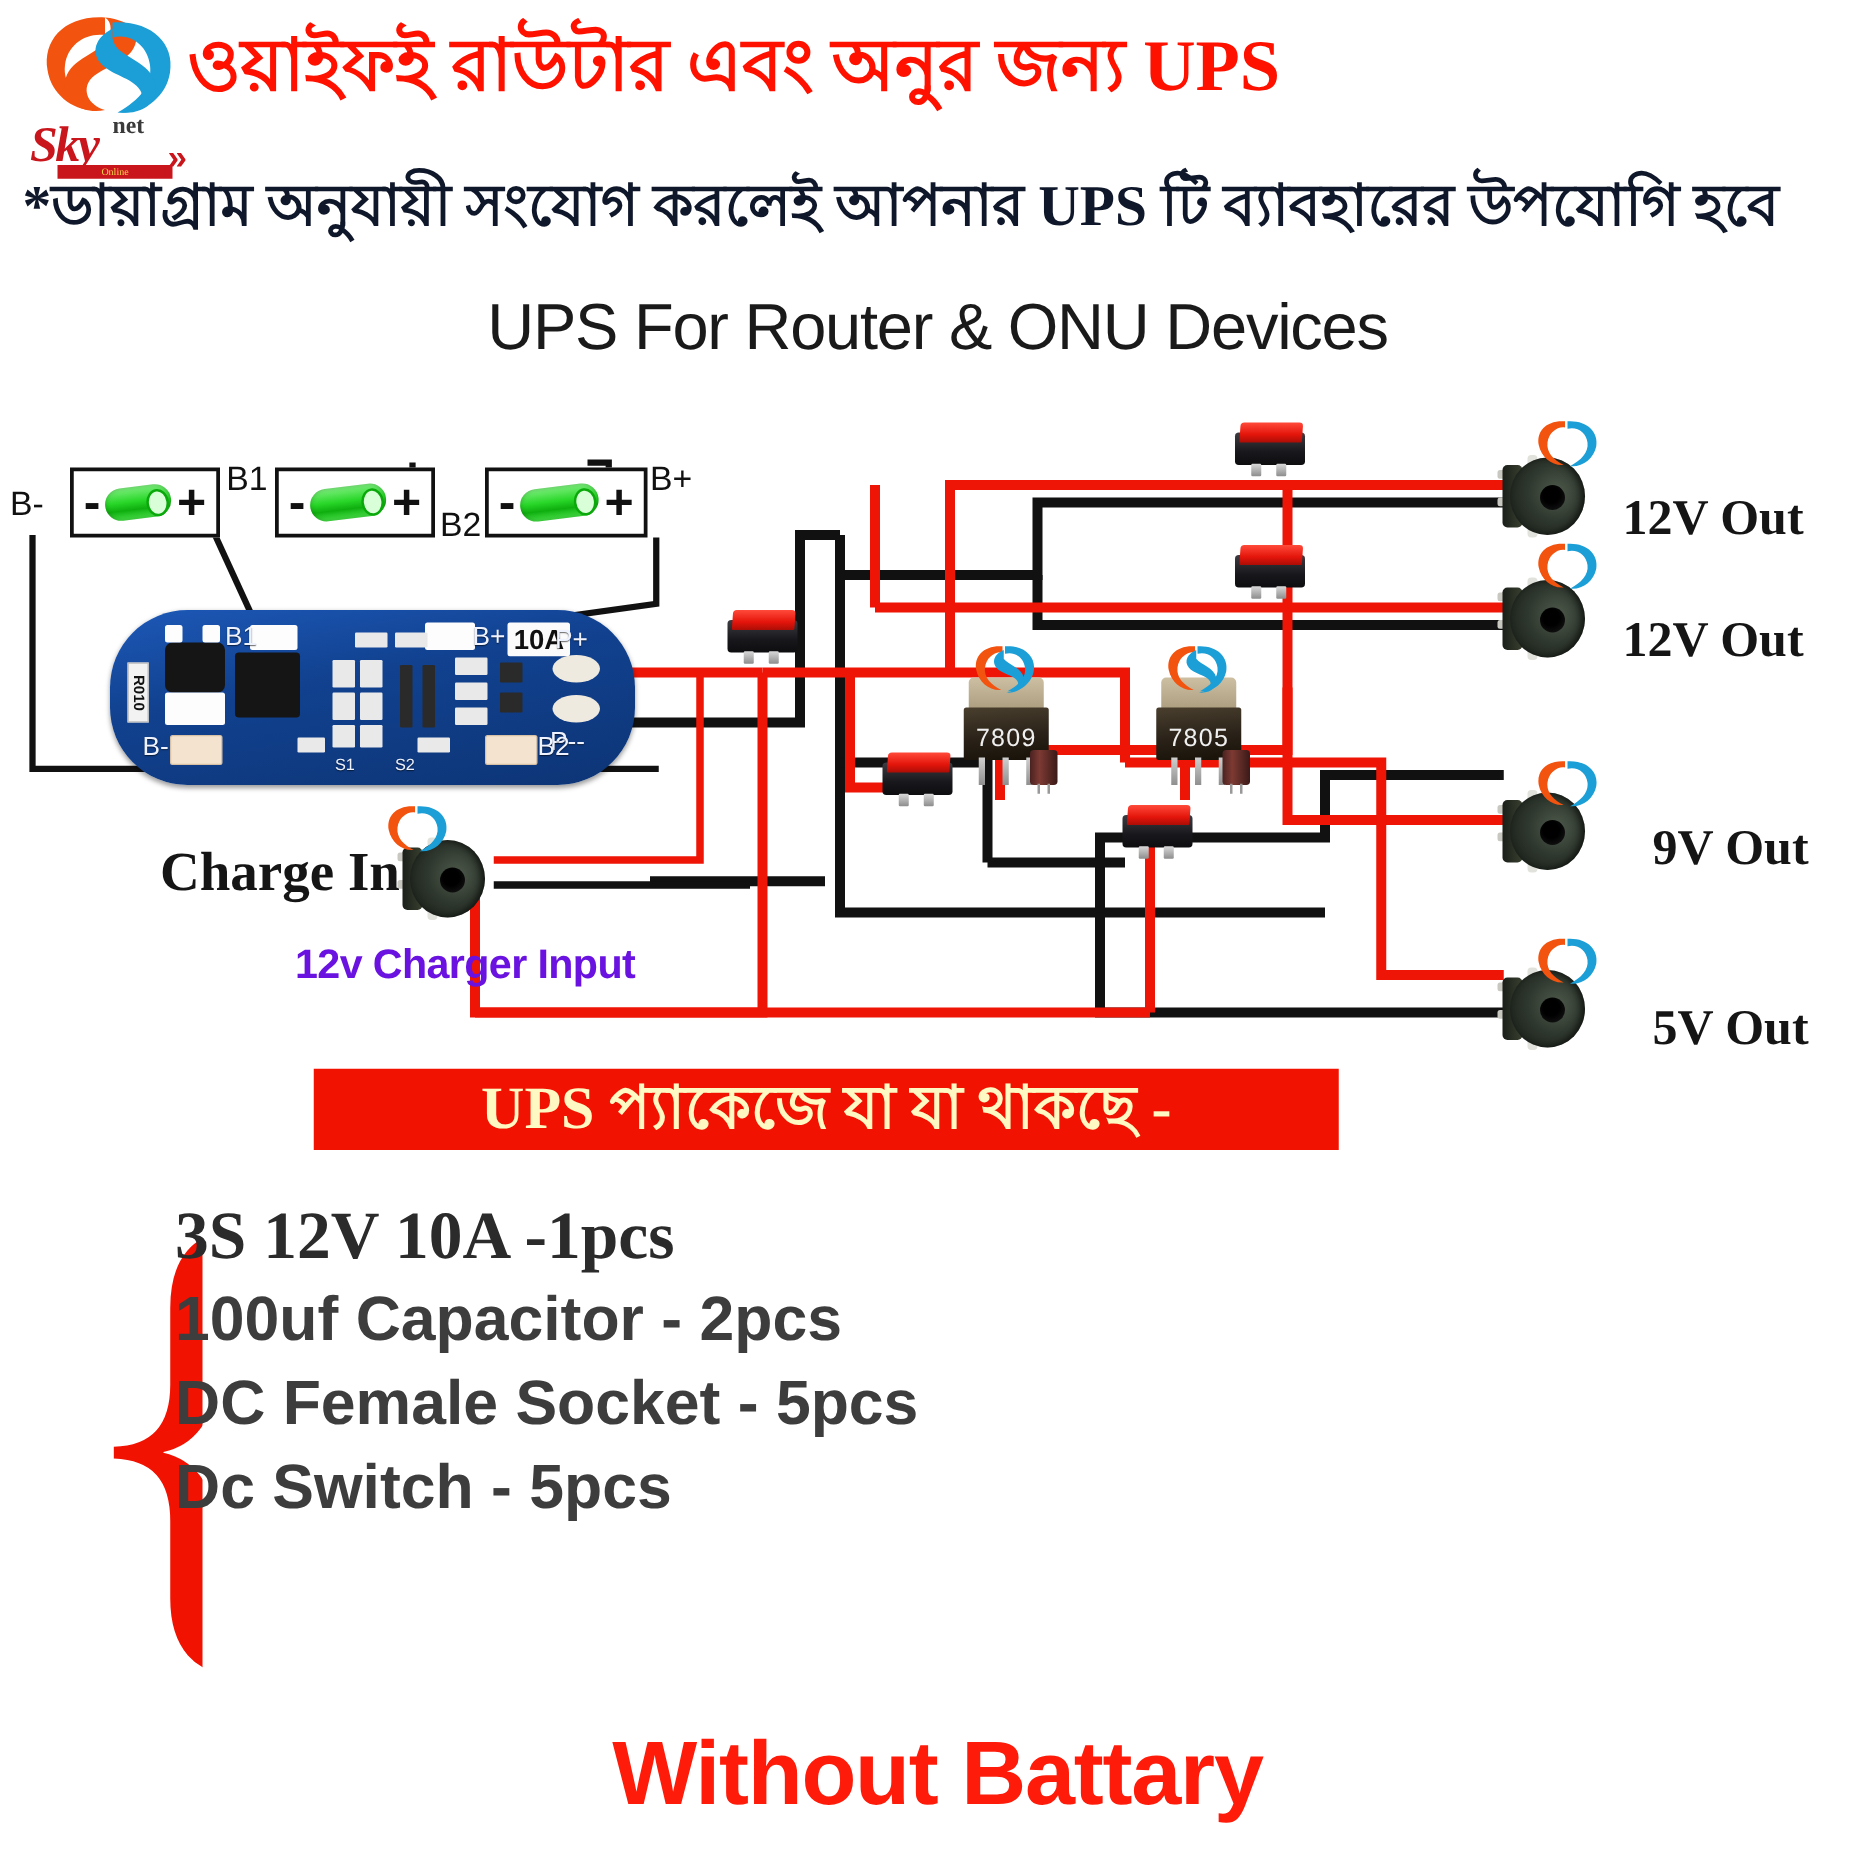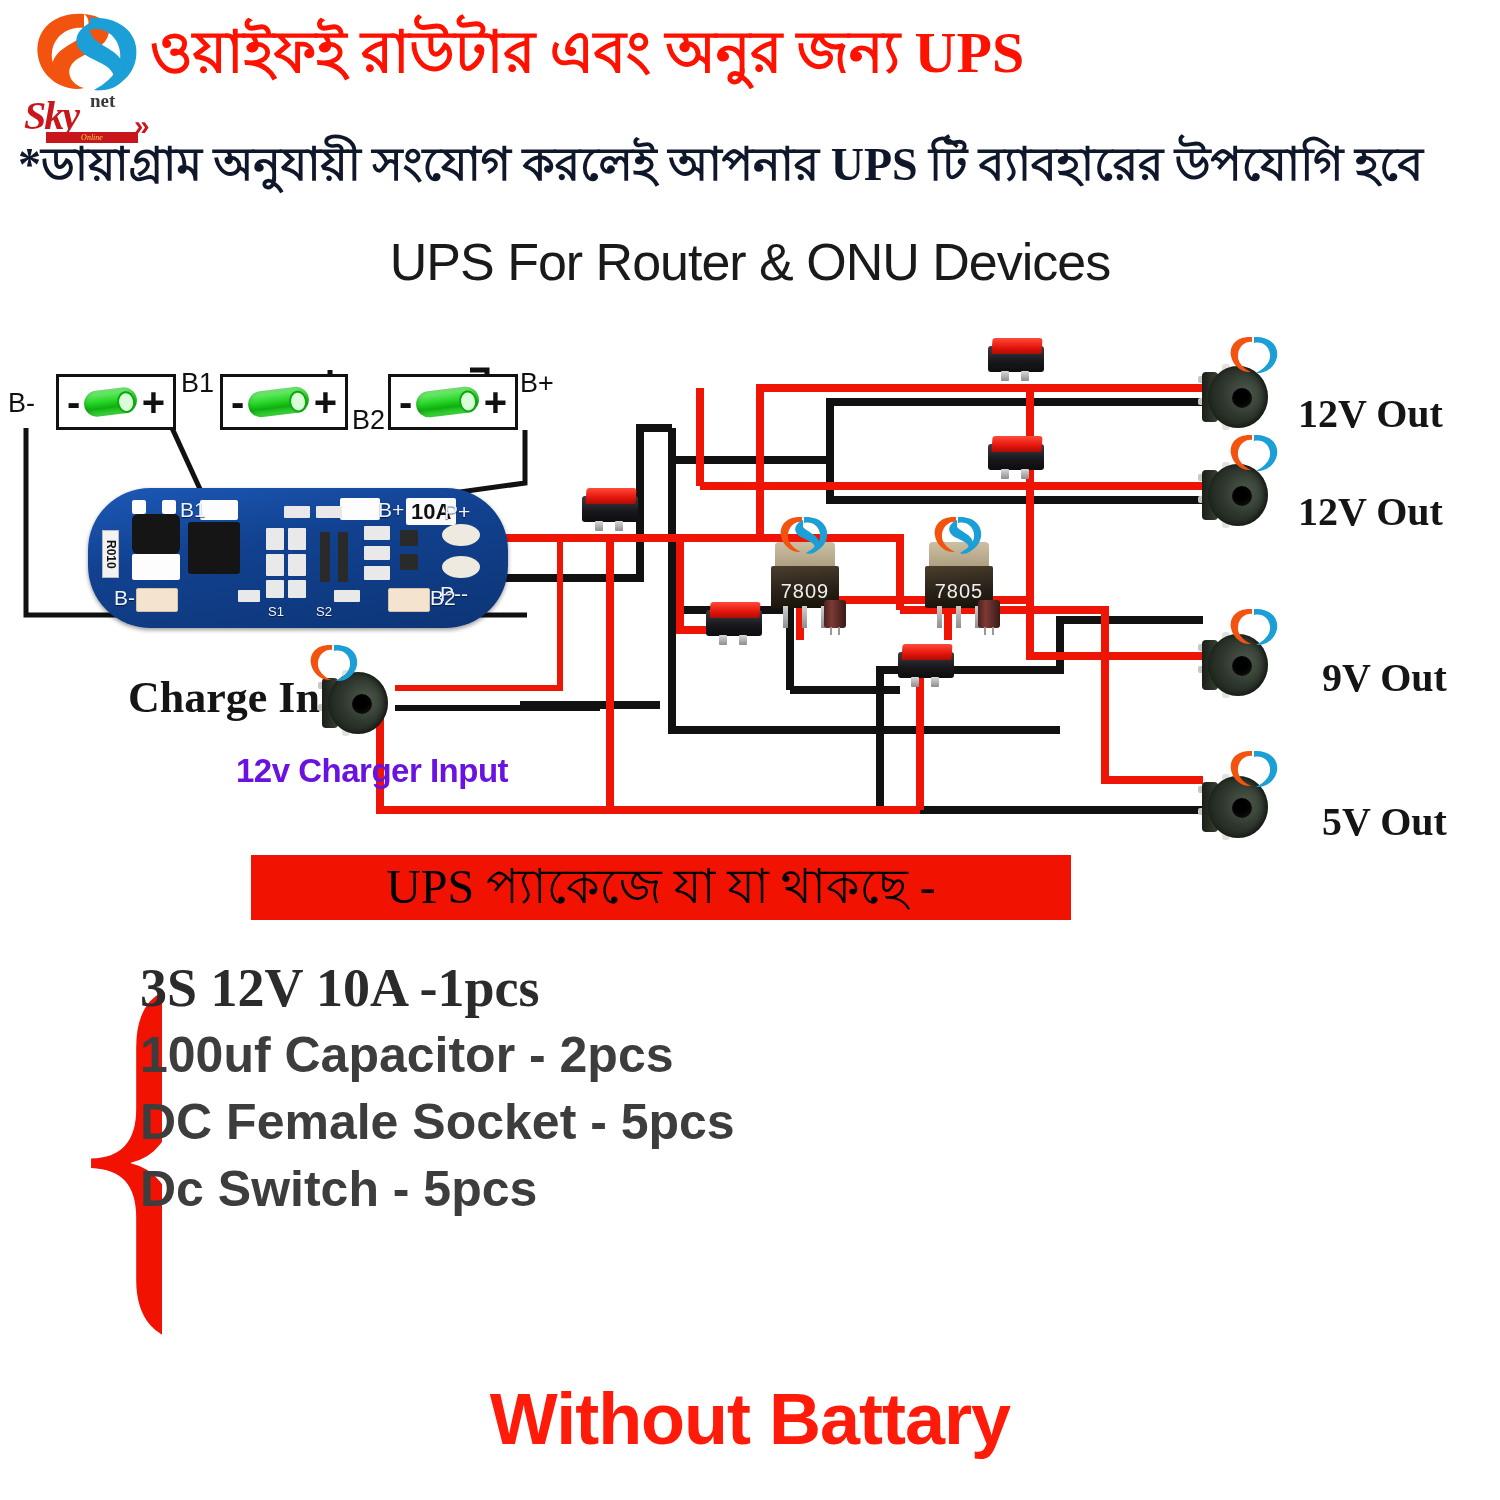--- a/index.html
+++ b/index.html
@@ -22,21 +22,21 @@
     font-family:"Liberation Serif", serif; font-weight:bold; font-style:italic;
     font-size:40px; color:#c9161d; letter-spacing:-2px;
   }
   #logo .wm-net {
     position:absolute; left:68px; top:0px;
     font-family:"Liberation Serif", serif; font-weight:bold;
     font-size:19px; color:#3a3a3a;
   }
   #logo .wm-online {
     position:absolute; left:24px; top:42px; width:92px; height:11px;
-    background:#c9161d; color:#f3d24a; font-size:8px; font-style:italic;
+    background:#c9161d; color:#f3d24a; font-size:8px; 
     font-family:"Liberation Serif", serif; text-align:center; line-height:11px;
   }
   #logo .wm-arrow {
     position:absolute; left:112px; top:22px;
     color:#c9161d; font-size:28px; font-weight:bold; line-height:1;
   }
 
   .hdr-line1 {
     position: absolute; left: 150px; top: 20px; width: 1220px;
     font-family: "Liberation Serif", serif;
@@ -211,22 +211,22 @@
     font-weight:bold; font-size:33px; color:#6a13e0; white-space:nowrap;
     letter-spacing:-0.5px;
   }
 
   
   #pkg-banner {
     position:absolute; left:251px; top:855px; width:820px; height:65px;
     background:#f21202;
   }
   #pkg-banner span {
-    display:block; width:100%; text-align:center; color:#000000;
-    font-family:"Liberation Serif", serif; font-weight:normal;
+    display:block; width:100%; text-align:center; color:#fef9c3;
+    font-family:"Liberation Serif", serif; font-weight:bold;
     font-size:48px; line-height:64px; white-space:nowrap;
   }
 
   
   #brace {
     position:absolute; left:52px; top:950px; width:110px; height:400px;
     color:#f21202; font-size:430px; line-height:0.88;
     font-family:"Liberation Serif", serif; overflow:hidden;
   }
   #pkg-list { position:absolute; left:140px; top:955px; width:1000px; }

